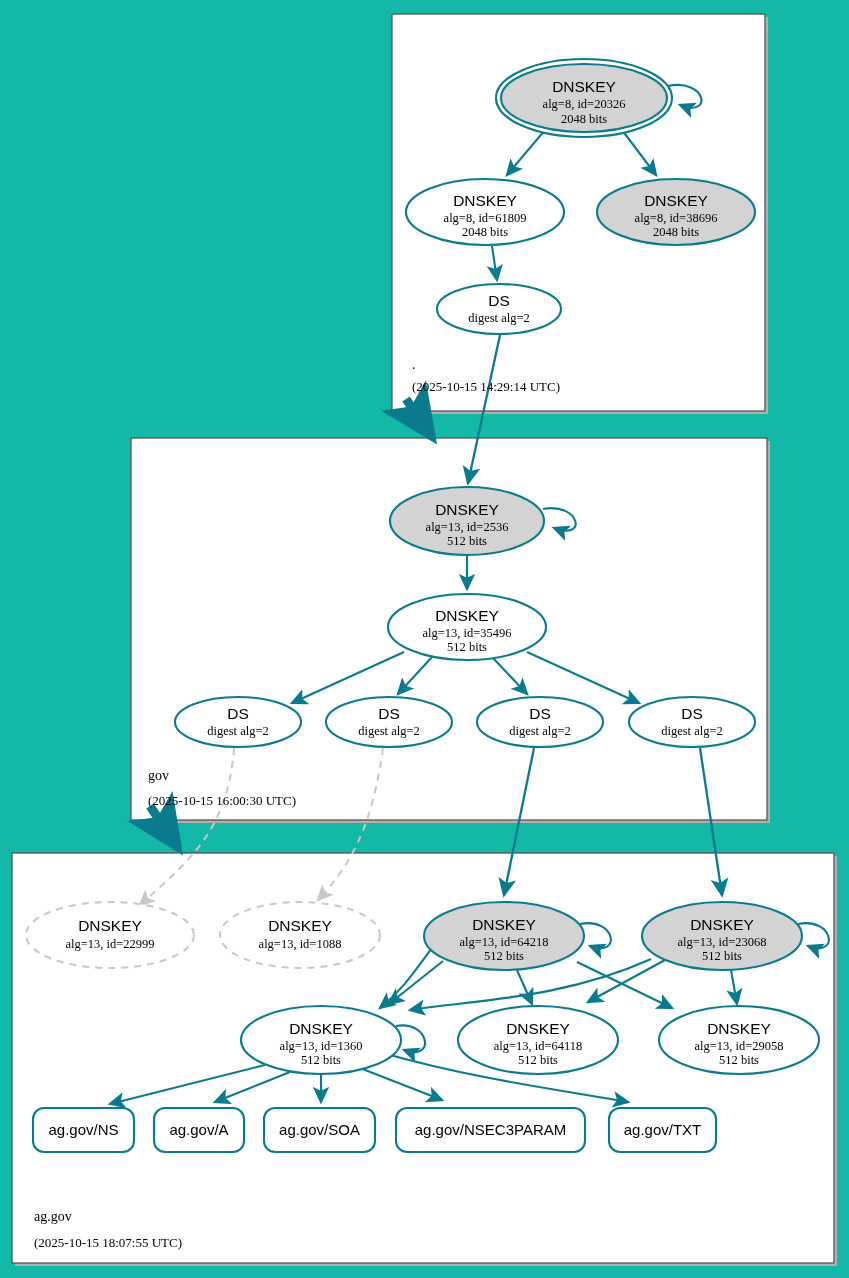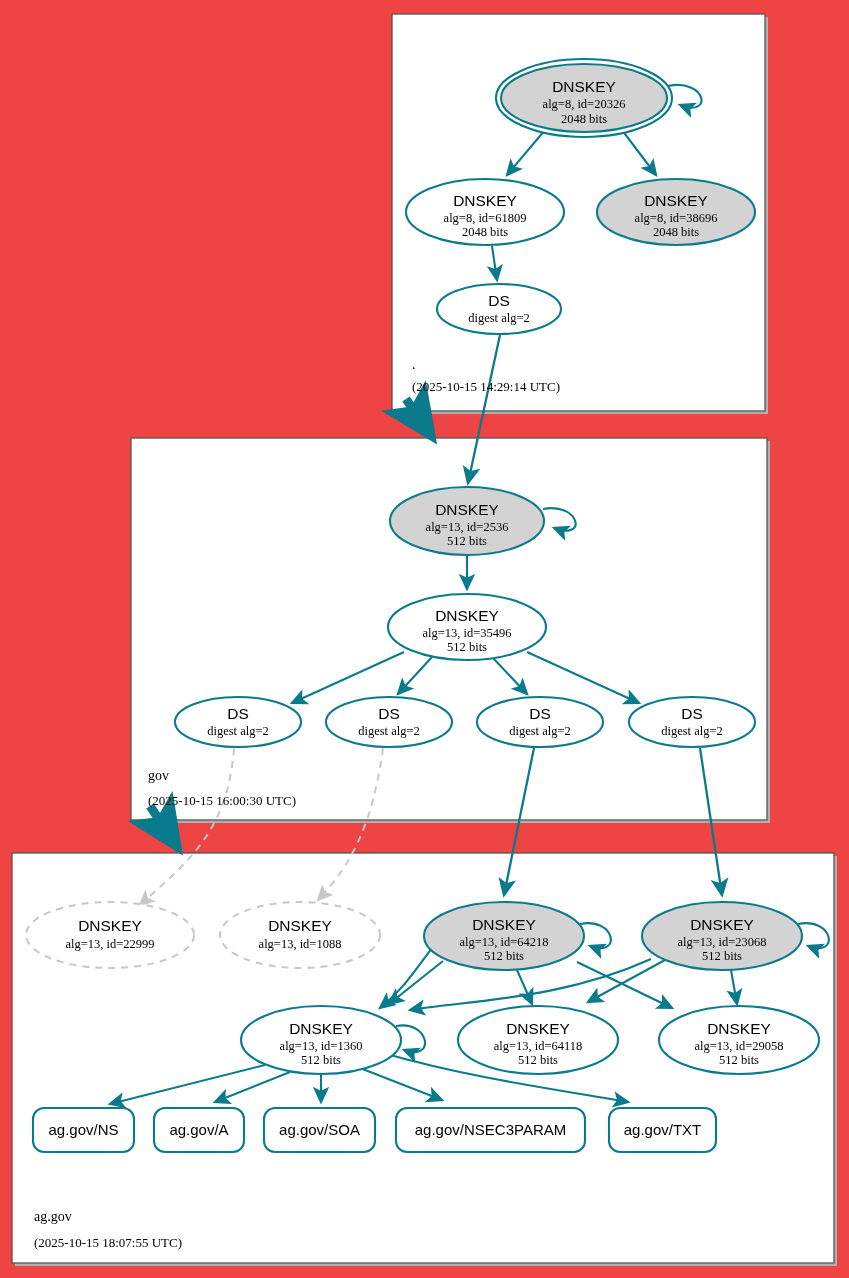--- a/index.html
+++ b/index.html
@@ -4,21 +4,21 @@
 <style>
   html, body {
     margin: 0;
     padding: 0;
     background: #ffffff;
   }
   #diagram-root {
     position: relative;
     width: 849px;
     height: 1278px;
-    background: #ef4444;
+    background: #14b8a6;
     font-family: "Liberation Sans", sans-serif;
     overflow: hidden;
   }
   svg.canvas {
     display: block;
     width: 849px;
     height: 1278px;
   }
   text { dominant-baseline: middle; }
   .nodetitle {

